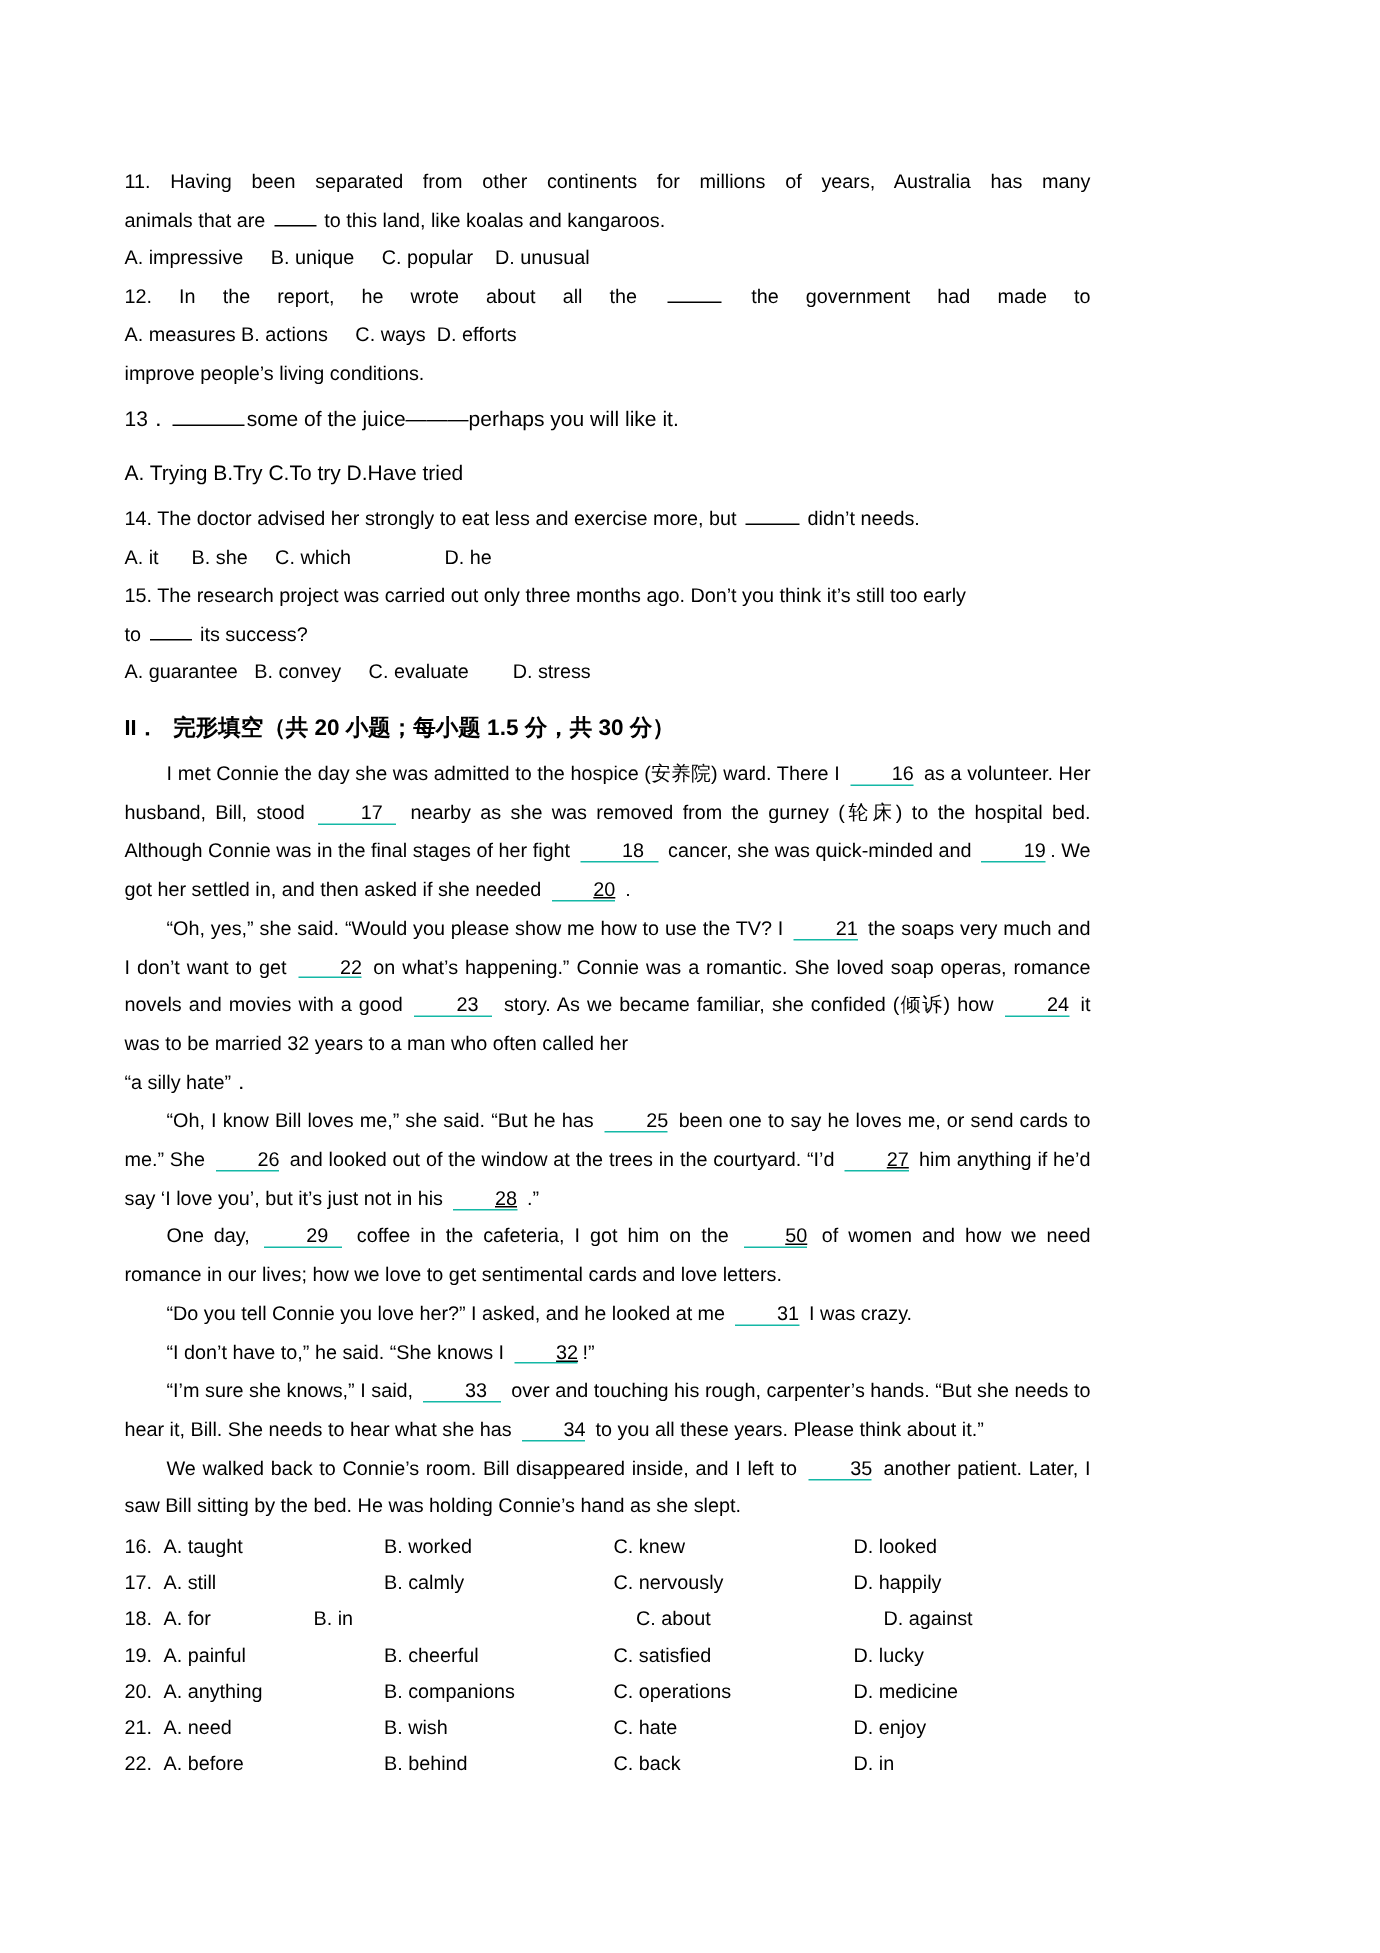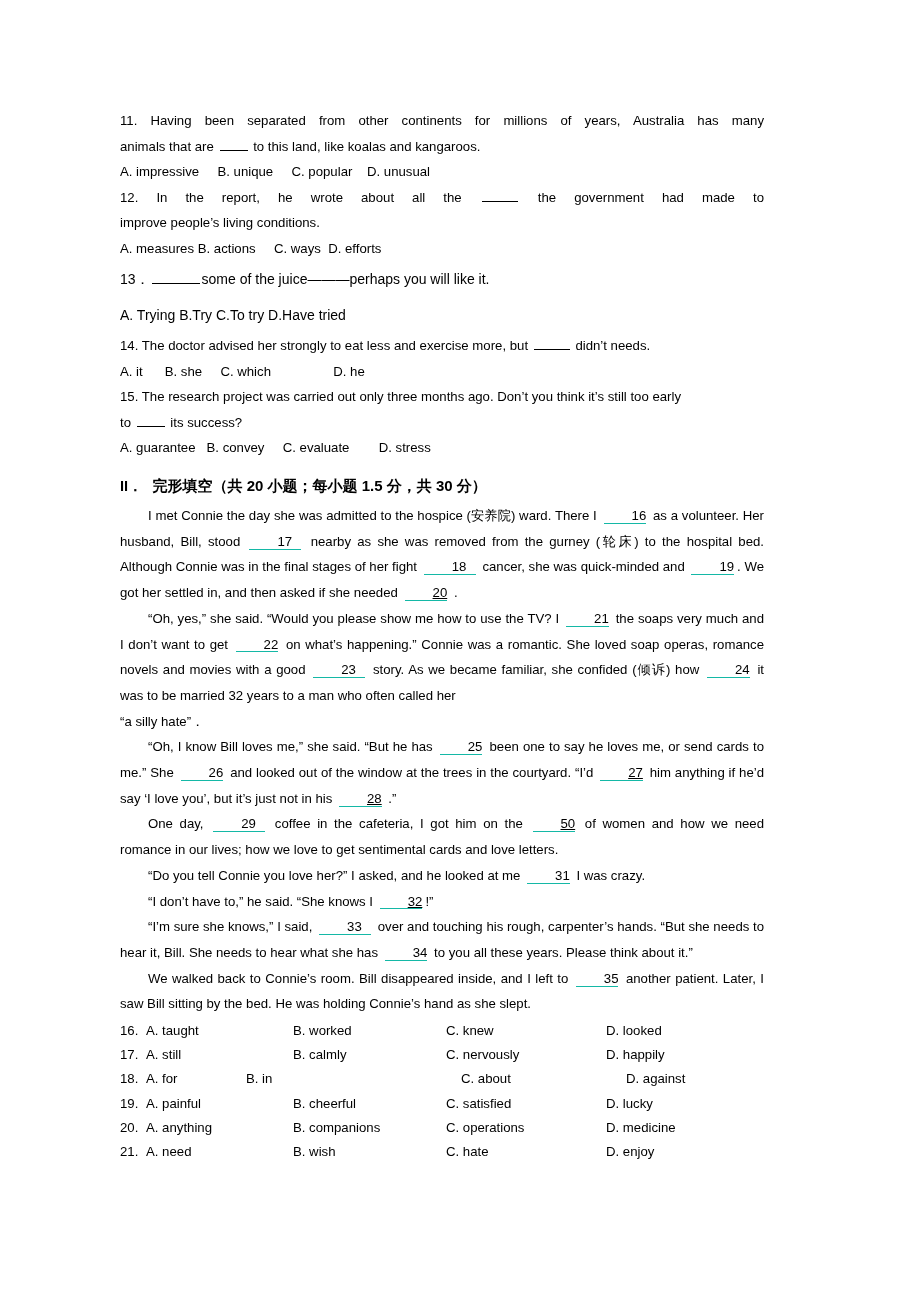--- a/index.html
+++ b/index.html
@@ -12,21 +12,21 @@
     height: 1302px;
     font-family: "Liberation Sans", "DejaVu Sans", sans-serif;
     color: #000000;
     -webkit-font-smoothing: antialiased;
   }
   .page {
     position: relative;
     width: 920px;
     height: 1200px;
     box-sizing: border-box;
-    padding: 108px 138px 0 120px;
+    padding: 108px 138px 0 83px;
   }
   .doc {
     width: 644px;
     font-size: 13.2px;
     line-height: 1.0;
   }
 
   
   .line {
     font-size: 13.2px;
@@ -114,22 +114,22 @@
 <body>
 
 <div class="page">
   <div class="doc">
 
     <div class="line just">11. Having been separated from other continents for millions of years, Australia has many</div>
     <div class="line"><span>animals that are </span><span class="blank b-sm"></span><span> to this land, like koalas and kangaroos.</span></div>
     <div class="line opts">A. impressive     B. unique     C. popular    D. unusual</div>
 
     <div class="line just"><span>12. In the report, he wrote about all the </span><span class="blank b-md"></span><span> the government had made to</span></div>
+    <div class="line opts">A. measures B. actions     C. ways  D. efforts</div>
     <div class="line">improve people’s living conditions.</div>
-    <div class="line opts">A. measures B. actions     C. ways  D. efforts</div>
 
     <div class="line" style="line-height:36px;font-size:14px;"><span>13．</span><span class="blank b-lg"></span><span>some of the juice———perhaps you will like it.</span></div>
     <div class="line opts" style="line-height:36px;font-size:14px;">A. Trying B.Try C.To try D.Have tried</div>
 
     <div class="line"><span>14. The doctor advised her strongly to eat less and exercise more, but </span><span class="blank b-md"></span><span> didn’t needs.</span></div>
     <div class="line opts">A. it      B. she     C. which                 D. he</div>
 
     <div class="line justl">15. The research project was carried out only three months ago. Don’t you think it’s still too early</div>
     <div class="line"><span>to </span><span class="blank b-sm"></span><span> its success?</span></div>
     <div class="line opts">A. guarantee   B. convey     C. evaluate        D. stress</div>
@@ -153,16 +153,17 @@
 
     <p class="para"><span>We walked back to Connie’s room. Bill disappeared inside, and I left to </span><span class="nb nb-w1">35</span><span> another patient. Later, I saw Bill sitting by the bed. He was holding Connie’s hand as she slept.</span></p>
 
     <div class="optlist" id="optlist">
         <div class="optrow"><span class="oc" style="width: 26px;">16. </span><span class="oc" style="width: 147px;">A. taught</span><span class="oc" style="width: 153px;">B. worked</span><span class="oc" style="width: 160px;">C. knew</span><span class="oc">D. looked</span></div>
         <div class="optrow"><span class="oc" style="width: 26px;">17. </span><span class="oc" style="width: 147px;">A. still</span><span class="oc" style="width: 153px;">B. calmly</span><span class="oc" style="width: 160px;">C. nervously</span><span class="oc">D. happily</span></div>
         <div class="optrow"><span class="oc" style="width: 26px;">18. </span><span class="oc" style="width: 100px;">A. for</span><span class="oc" style="width: 215px;">B. in</span><span class="oc" style="width: 165px;">C. about</span><span class="oc">D. against</span></div>
         <div class="optrow"><span class="oc" style="width: 26px;">19. </span><span class="oc" style="width: 147px;">A. painful</span><span class="oc" style="width: 153px;">B. cheerful</span><span class="oc" style="width: 160px;">C. satisfied</span><span class="oc">D. lucky</span></div>
         <div class="optrow"><span class="oc" style="width: 26px;">20. </span><span class="oc" style="width: 147px;">A. anything</span><span class="oc" style="width: 153px;">B. companions</span><span class="oc" style="width: 160px;">C. operations</span><span class="oc">D. medicine</span></div>
         <div class="optrow"><span class="oc" style="width: 26px;">21. </span><span class="oc" style="width: 147px;">A. need</span><span class="oc" style="width: 153px;">B. wish</span><span class="oc" style="width: 160px;">C. hate</span><span class="oc">D. enjoy</span></div>
+        <div class="optrow"><span class="oc" style="width: 26px;">22. </span><span class="oc" style="width: 147px;">A. before</span><span class="oc" style="width: 153px;">B. behind</span><span class="oc" style="width: 160px;">C. back</span><span class="oc">D. in</span></div>
       </div>
 
   </div>
 </div>
 
 </body></html>

